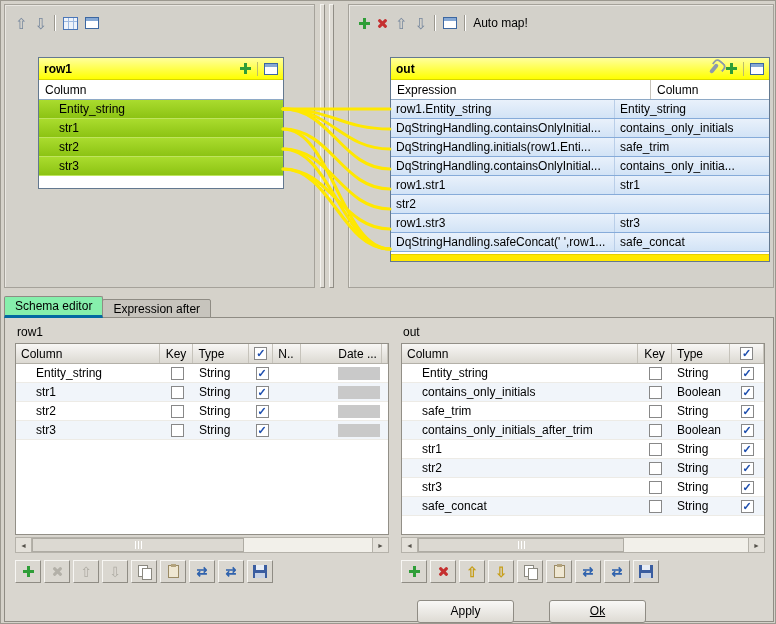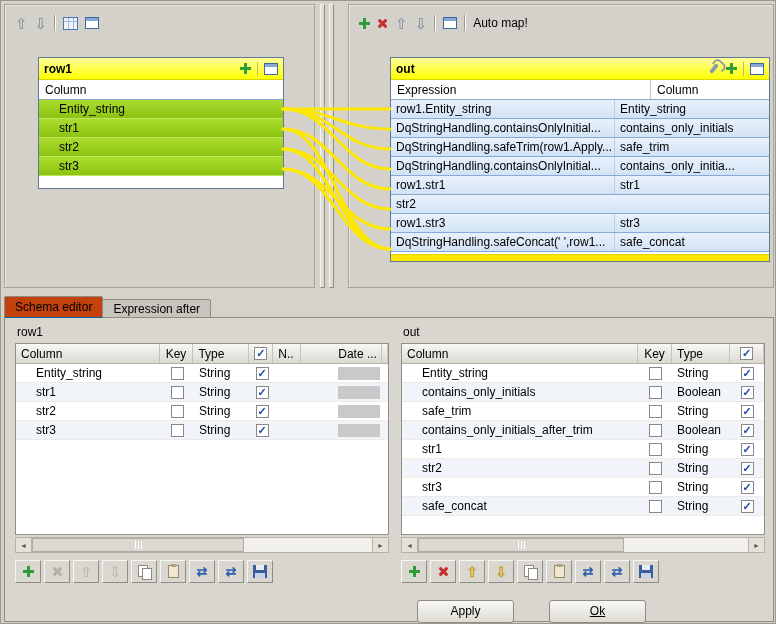--- a/index.html
+++ b/index.html
@@ -54,21 +54,21 @@
   .out-row .c-expr { width: 224px; padding-left: 5px; border-right: 1px solid #b9cee8; display: flex; align-items: center; white-space: nowrap; overflow: hidden; }
   .out-row .c-col { flex: 1; padding-left: 5px; display: flex; align-items: center; white-space: nowrap; overflow: hidden; }
   .out-empty { height: 2px; background: #fff; }
   .out-strip { height: 7px; background: #ffe800; border-top: 1px solid #e6cf00; }
 
   .map-lines { position: absolute; left: 0; top: 0; pointer-events: none; z-index: 40; }
 
   
   .tabs { position: absolute; left: 3px; top: 295px; display: flex; align-items: flex-end; z-index: 3; }
   .tab { border: 1px solid #8f8c84; padding: 0 10px; display: flex; align-items: center; border-radius: 2px 2px 0 0; }
-  .tab-active { height: 22px; background: #c2410c; border-bottom: 1px solid #0369a1; z-index: 4; }
+  .tab-active { height: 22px; background: #86efac; border-bottom: 3px solid #0369a1; z-index: 4; }
   .tab-inactive { height: 19px; background: #c7c4bd; margin-left: -1px; }
 
   .content { position: absolute; left: 3px; top: 316px; width: 770px; height: 305px; background: #d9d6cf; border: 1px solid #8f8c84; }
   .sch-label { position: absolute; top: 7px; }
   .lbl-left { left: 12px; } .lbl-right { left: 398px; }
 
   .sch-table { position: absolute; top: 25px; background: #fff; border: 1px solid #928f87; overflow: hidden; }
   .sch-left { left: 10px; width: 374px; height: 192px; }
   .sch-right { left: 396px; width: 364px; height: 192px; }
   .sh-row { display: flex; height: 20px; background: linear-gradient(#f8f7f5,#dcd9d2); border-bottom: 1px solid #b3b0a8; }
@@ -177,21 +177,21 @@
         </div>
         <div class="out-row">
           <span class="c-expr">row1.Entity_string</span>
           <span class="c-col">Entity_string</span>
         </div>
         <div class="out-row">
           <span class="c-expr">DqStringHandling.containsOnlyInitial...</span>
           <span class="c-col">contains_only_initials</span>
         </div>
         <div class="out-row">
-          <span class="c-expr">DqStringHandling.safeTrim(row1.Apply...</span>
+          <span class="c-expr">DqStringHandling.initials(row1.Enti...</span>
           <span class="c-col">safe_trim</span>
         </div>
         <div class="out-row">
           <span class="c-expr">DqStringHandling.containsOnlyInitial...</span>
           <span class="c-col">contains_only_initia...</span>
         </div>
         <div class="out-row">
           <span class="c-expr">row1.str1</span>
           <span class="c-col">str1</span>
         </div>

